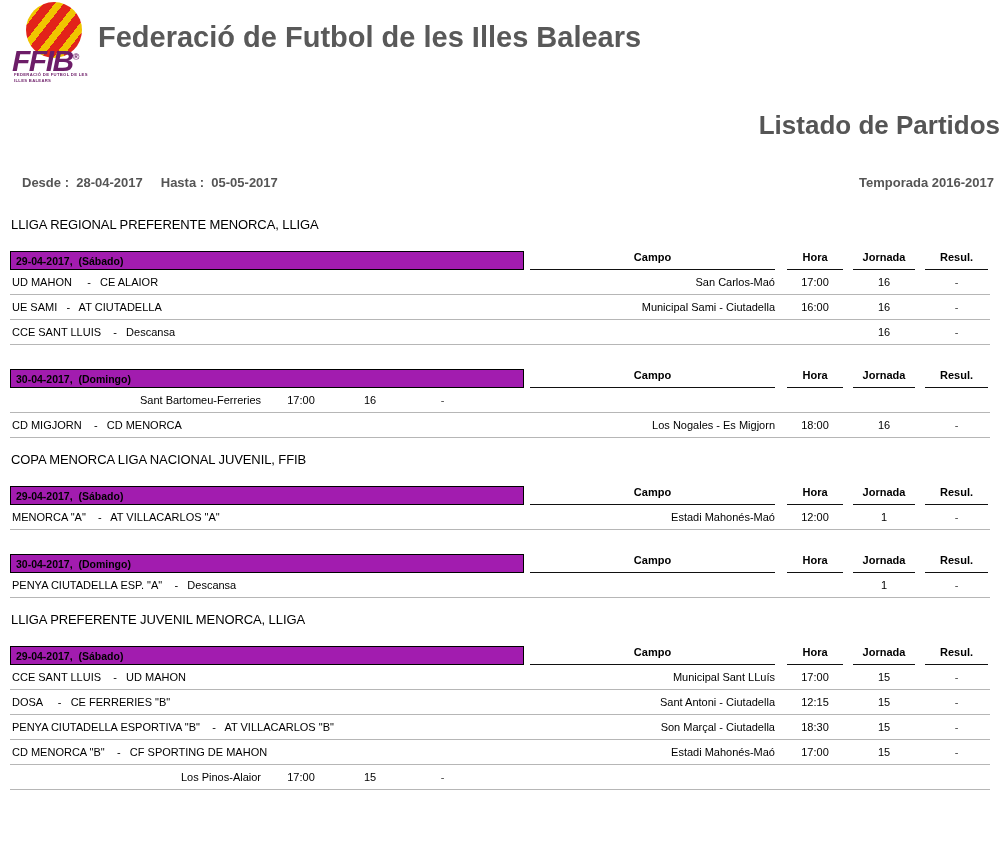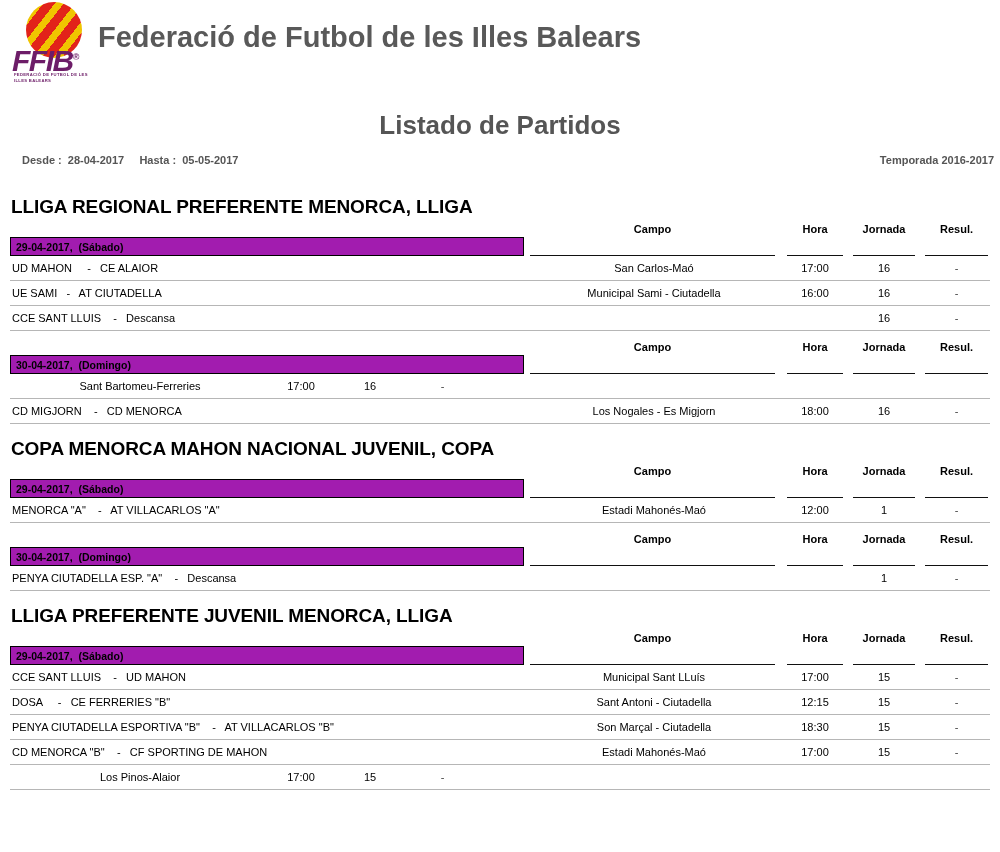--- a/index.html
+++ b/index.html
@@ -85,35 +85,35 @@
     top: 21px;
     font-size: 29px;
     font-weight: bold;
     color: #595959;
     letter-spacing: 0px;
     white-space: nowrap;
   }
 
   
   .report-title {
-    text-align: center;
+    text-align: right;
     font-size: 26px;
     font-weight: bold;
     color: #555555;
     margin-top: 18px;
     letter-spacing: 0px;
   }
 
   
   .range-line {
     position: relative;
-    margin-top: 13px;
+    margin-top: 34px;
     height: 26px;
     color: #555555;
-    font-size: 11px;
+    font-size: 13px;
     font-weight: bold;
   }
   .range-left {
     position: absolute;
     left: 22px;
     top: 0;
     white-space: pre;
   }
   .range-right {
     position: absolute;
@@ -123,22 +123,22 @@
   }
 
   
   .sections {
     margin-top: 16px;
   }
   .section {
     padding: 0 10px 0 10px;
   }
   .section-title {
-    font-size: 19px;
-    font-weight: bold;
+    font-size: 13px;
+    font-weight: normal;
     color: #000;
     margin: 0 0 0 1px;
     letter-spacing: -0.1px;
   }
   .section + .section {
     margin-top: 14px;
   }
 
   .dayblock {
     margin-top: 17px;
@@ -165,21 +165,21 @@
     font-size: 10.5px;
     font-weight: bold;
     color: #000;
     white-space: pre;
   }
   .col-head {
     box-sizing: border-box;
     border-bottom: 1.6px solid #111;
     font-size: 11px;
     font-weight: bold;
-    padding-bottom: 20px;
+    padding-bottom: 6px;
     height: 19px;
     display: flex;
     align-items: flex-end;
     justify-content: center;
     margin-bottom: 0px;
   }
   .c-campo  { width: 245px; margin-left: 6px; }
   .c-hora   { width: 56px;  margin-left: 12px; }
   .c-jorn   { width: 62px;  margin-left: 10px; }
   .c-resul  { width: 63px;  margin-left: 10px; }
@@ -197,21 +197,21 @@
     width: 514px;
     padding-left: 2px;
     box-sizing: border-box;
     white-space: pre;
   }
   .m-campo {
     width: 245px;
     margin-left: 6px;
     padding-left: 3px;
     box-sizing: border-box;
-    text-align: center;
+    text-align: right;
     white-space: pre;
   }
   .m-hora {
     width: 56px;
     margin-left: 12px;
     text-align: center;
   }
   .m-jorn {
     width: 62px;
     margin-left: 10px;
@@ -295,21 +295,21 @@
         <div class="match-row">
           <div class="m-teams">CD MIGJORN    -   CD MENORCA</div>
           <div class="m-campo">Los Nogales - Es Migjorn</div>
           <div class="m-hora">18:00</div>
           <div class="m-jorn">16</div>
           <div class="m-resul">-</div>
         </div>
       </div>
     </div>
     <div class="section">
-      <div class="section-title">COPA MENORCA MAHON NACIONAL JUVENIL, COPA</div>
+      <div class="section-title">COPA MENORCA LIGA NACIONAL JUVENIL, FFIB</div>
       <div class="dayblock">
         <div class="day-head">
           <div class="day-chip">29-04-2017,  (Sábado)</div>
           <div class="col-head c-campo">Campo</div>
           <div class="col-head c-hora">Hora</div>
           <div class="col-head c-jorn">Jornada</div>
           <div class="col-head c-resul">Resul.</div>
         </div>
         <div class="match-row">
           <div class="m-teams">MENORCA "A"    -   AT VILLACARLOS "A"</div>

